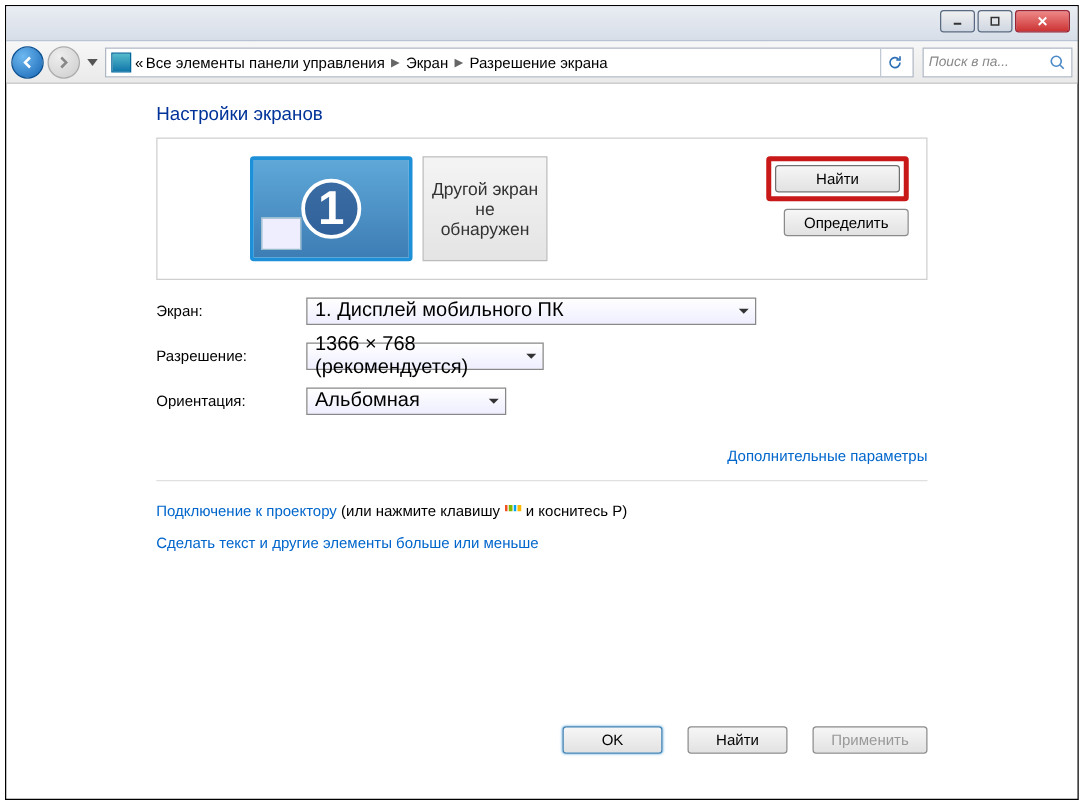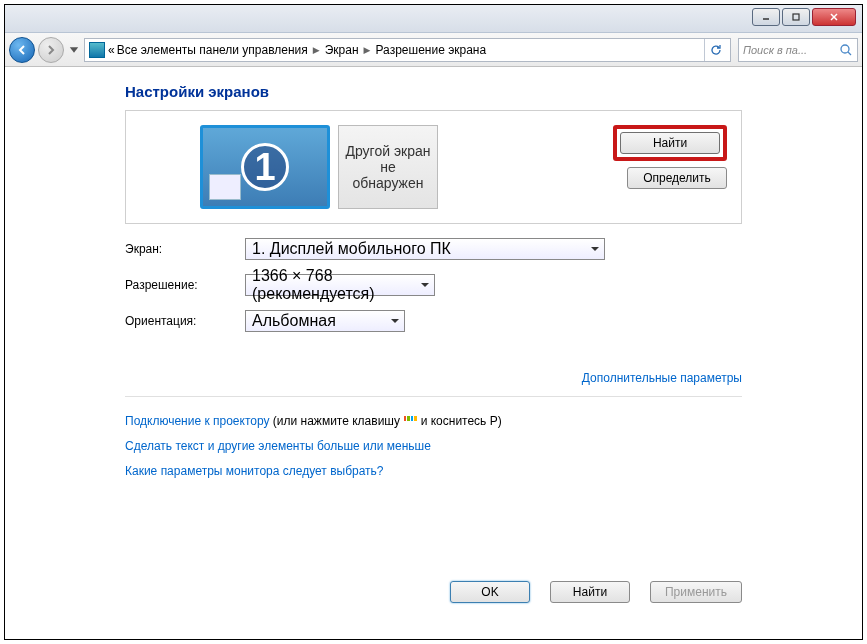--- a/index.html
+++ b/index.html
@@ -27,42 +27,42 @@
 .bc-sep { margin: 0 3px; color: #666; font-size: 9px; }
 .bc-item { cursor: pointer; padding: 0 2px; }
 
 .nav-refresh { width: 22px; height: 22px; border-left: 1px solid #c0c8d4; display: flex; align-items: center; justify-content: center; cursor: pointer; margin-left: 2px; }
 
 .searchbox { width: 120px; height: 24px; border: 1px solid #b0b8c4; background: #fff; display: flex; align-items: center; margin-left: 4px; padding: 0 4px; font-size: 11px; color: #888; font-style: italic; }
 .searchbox svg { margin-left: auto; width: 14px; height: 14px; }
 
 
 .content { padding: 16px 120px 10px 120px; }
-.page-title { color: #003399; font-size: 15px; font-weight: bold; margin-bottom: 10px; }
+.page-title { color: #003399; font-size: 15px; font-weight: normal; margin-bottom: 10px; }
 
 .display-box { border: 1px solid #cfcfcf; background: #fff; padding: 14px; display: flex; align-items: center; gap: 8px; position: relative; min-height: 110px; }
 .monitor-preview { width: 130px; height: 84px; border: 3px solid #1e90d8; border-radius: 3px; background: linear-gradient(#5fa8d8,#3d7db5); position: relative; display: flex; align-items: center; justify-content: center; margin-left: 60px; }
 .monitor-preview .num { color: #fff; font-size: 38px; font-weight: bold; border: 3px solid #fff; border-radius: 50%; width: 48px; height: 48px; display: flex; align-items: center; justify-content: center; background: rgba(30,60,120,.5); }
 .monitor-preview::before { content:""; position:absolute; left:6px; bottom:6px; width:30px; height:24px; background:#eef; border:1px solid #9bc; }
 .other-screen { width: 100px; height: 84px; border: 1px solid #bbb; background: linear-gradient(#f4f4f4,#e4e4e4); font-size: 14px; text-align: center; display: flex; align-items: center; justify-content: center; padding: 4px; color: #333; }
 
 .side-buttons { position: absolute; right: 14px; top: 14px; display: flex; flex-direction: column; gap: 6px; align-items: flex-end; }
 .btn { min-width: 100px; height: 22px; background: linear-gradient(#f6f6f6,#e2e2e2); border: 1px solid #8a8a8a; border-radius: 3px; font-size: 12px; cursor: pointer; padding: 0 14px; }
 .btn.highlight-wrap { border: 4px solid #c81818; border-radius: 3px; padding: 3px; display: inline-block; background: transparent; min-width: 0; height: auto; }
 .btn.highlight-wrap .btn { border-color: #707070; }
 
 .form-row { display: flex; align-items: center; margin-top: 14px; font-size: 12px; }
 .form-row .lbl { width: 120px; }
 .combo { height: 22px; border: 1px solid #888; background: linear-gradient(#fff,#eef); font-size: 16px; padding: 0 20px 0 6px; position: relative; display: flex; align-items: center; cursor: pointer; }
 .combo::after { content: ""; position: absolute; right: 5px; top: 8px; border: 4px solid transparent; border-top-color: #333; }
 .combo.wide { width: 360px; }
 .combo.med { width: 190px; }
 .combo.sm { width: 160px; }
 
-.adv-link { text-align: right; margin-top: 36px; padding-bottom: 10px; border-bottom: 1px solid #e0e0e0; }
+.adv-link { text-align: right; margin-top: 24px; padding-bottom: 10px; border-bottom: 1px solid #e0e0e0; }
 a.link { color: #0066cc; text-decoration: none; font-size: 12px; cursor: pointer; }
 
 .links-block { margin-top: 12px; font-size: 12px; line-height: 2.1; }
 .win-key { display: inline-flex; vertical-align: middle; width: 14px; height: 12px; }
 .win-key span { width: 6px; height: 5px; margin: 0.5px; }
 
 
 .footer { position: absolute; bottom: 36px; right: 120px; display: flex; gap: 20px; justify-content: space-between; }
 .footer .btn { min-width: 80px; }
 .footer .btn:first-child { border: 1px solid #3c7fb1; box-shadow: 0 0 2px #5aa7dd; }
@@ -179,21 +179,20 @@
     <div class="links-block">
       <div>
         <a class="link">Подключение к проектору</a><span> (или нажмите клавишу </span><span class="win-key">
             <span style="background:#f25022"></span>
             <span style="background:#7fba00"></span>
             <span style="background:#00a4ef"></span>
             <span style="background:#ffb900"></span>
           </span><span> и коснитесь P)</span>
       </div>
       <div><a class="link">Сделать текст и другие элементы больше или меньше</a></div>
-      <div><a class="link">Какие параметры монитора следует выбрать?</a></div>
     </div>
   </div>
 
   <div class="footer">
     <button class="btn">OK</button>
     <button class="btn">Найти</button>
     <button class="btn disabled">Применить</button>
   </div>
 
 </div>

